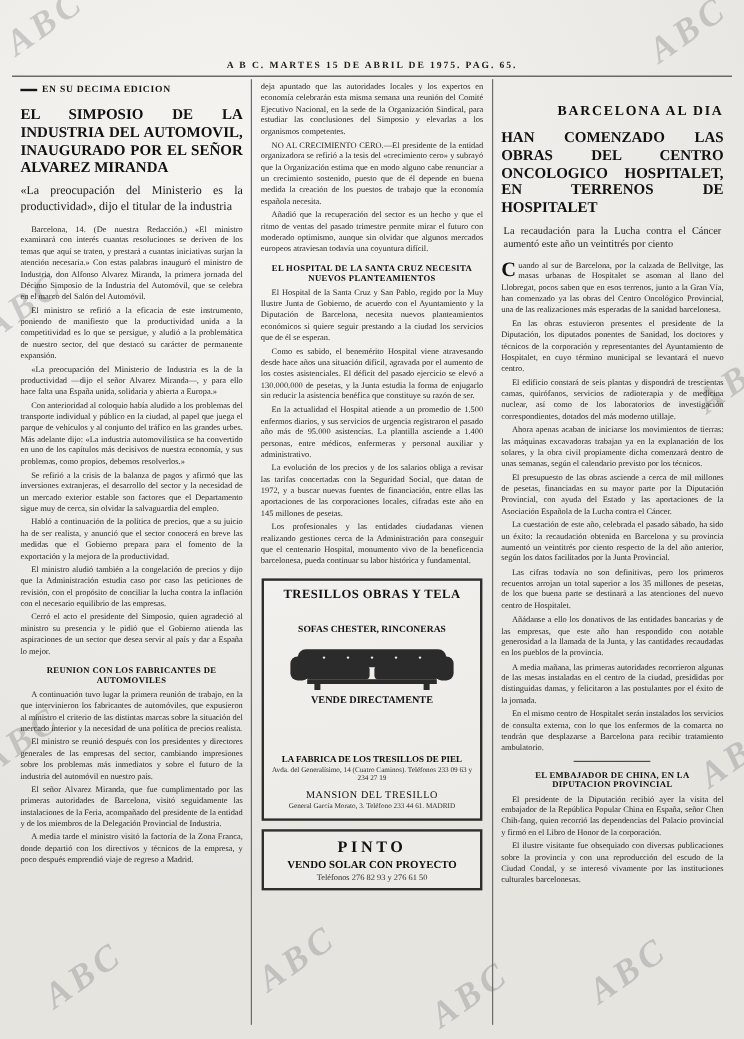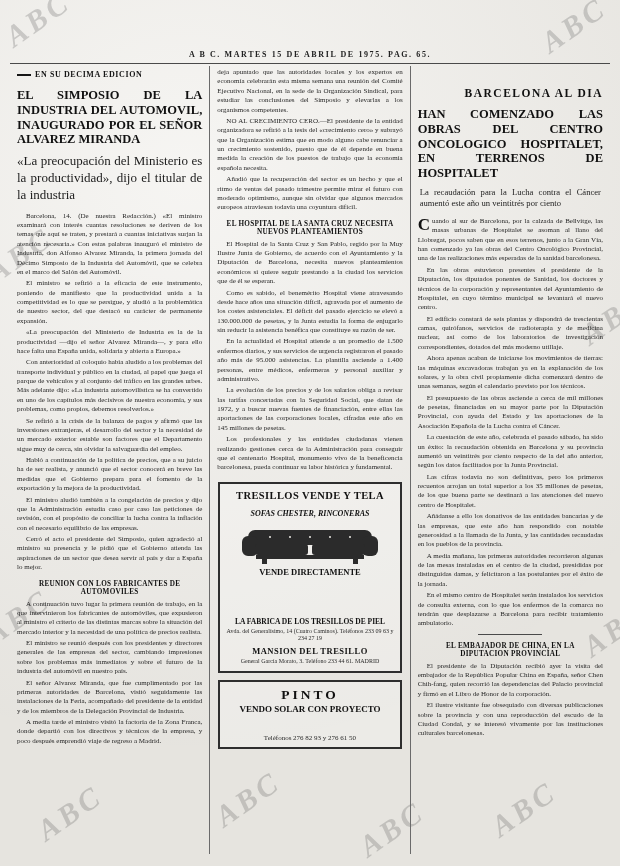--- a/index.html
+++ b/index.html
@@ -39,21 +39,21 @@
   .kicker {
     font-size:8px; font-weight:bold; letter-spacing:.6px; color:#161616;
     margin:2px 0 7px; padding-bottom:2px;
   }
   .kicker .tick { display:inline-block; width:14px; border-top:2px solid #161616; vertical-align:middle; margin-right:4px; }
   .headline {
     font-size:12.5px; font-weight:bold; line-height:1.18; color:#111;
     text-align:justify; margin:0 0 6px;
   }
   .subhead {
-    font-size:13px; line-height:1.3; text-align:justify; color:#1c1c1c; margin:0 0 8px;
+    font-size:10px; line-height:1.3; text-align:justify; color:#1c1c1c; margin:0 0 8px;
   }
   .bodytext p {
     font-size:7px; line-height:1.34; text-align:justify; text-indent:9px;
     margin:0 0 2px; color:#262626;
   }
   .cont p:first-child { text-indent:0; }
   .sect {
     font-size:7.2px; font-weight:bold; text-align:center; letter-spacing:.3px;
     color:#111; margin:7px 6px 4px;
   }
@@ -70,29 +70,29 @@
     font-size:17px; font-weight:bold; float:left; line-height:.85;
     padding:1px 2px 0 0; color:#111;
   }
   .divider { width:64px; border-top:1px solid #4a4a4a; margin:5px auto 4px; }
   
   .ad {
     border:2px solid #2e2e2e; text-align:center; background:rgba(255,255,255,.25);
   }
   .ad-tresillos { margin:9px 1px 7px; padding:6px 4px 5px; }
   .ad-title   { font-size:10.5px; font-weight:bold; letter-spacing:.4px; color:#111; }
-  .ad-sub     { font-size:8px; font-weight:bold; color:#111; margin-top:8px;font-style:italic; }
+  .ad-sub     { font-size:8px; font-weight:bold; color:#111; margin-top:19px; }
   .ad-line1   { font-size:8.5px; font-weight:bold; color:#111; margin-top:2px; }
   .ad-line2   { font-size:7.5px; font-weight:bold; color:#111;margin-top:40px; }
   .ad-addr    { font-size:6px; color:#2a2a2a; margin-top:2px; line-height:1.3; }
-  .ad-brand   { font-size:8.5px; font-weight:bold; letter-spacing:.5px; color:#111; margin-top:3px; }
+  .ad-brand   { font-size:8.5px; font-weight:normal; letter-spacing:.5px; color:#111; margin-top:3px; }
   .ad-pinto { margin:0 1px; padding:5px 16px; }
   .pinto-title { font-size:13.5px; font-weight:bold; letter-spacing:3px; color:#111; }
   .pinto-sub   { font-size:9px; font-weight:bold; color:#111; margin-top:1px; }
-  .pinto-tel   { font-size:7px; color:#2a2a2a; margin-top:20px; }
+  .pinto-tel   { font-size:7px; color:#2a2a2a; margin-top:2px; }
   .sofa { margin:3px auto 2px; display:block; }
 </style>
 </head>
 <body>
 
 <div class="page">
 
   <span class="wm wm1">ABC</span>
   <span class="wm wm2">ABC</span>
   <span class="wm wm3">ABC</span>
@@ -142,21 +142,21 @@
       <div class="sect">EL HOSPITAL DE LA SANTA CRUZ NECESITA NUEVOS PLANTEAMIENTOS</div>
       <div class="bodytext">
           <p>El Hospital de la Santa Cruz y San Pablo, regido por la Muy Ilustre Junta de Gobierno, de acuerdo con el Ayuntamiento y la Diputación de Barcelona, necesita nuevos planteamientos económicos si quiere seguir prestando a la ciudad los servicios que de él se esperan.</p>
           <p>Como es sabido, el benemérito Hospital viene atravesando desde hace años una situación difícil, agravada por el aumento de los costes asistenciales. El déficit del pasado ejercicio se elevó a 130.000.000 de pesetas, y la Junta estudia la forma de enjugarlo sin reducir la asistencia benéfica que constituye su razón de ser.</p>
           <p>En la actualidad el Hospital atiende a un promedio de 1.500 enfermos diarios, y sus servicios de urgencia registraron el pasado año más de 95.000 asistencias. La plantilla asciende a 1.400 personas, entre médicos, enfermeras y personal auxiliar y administrativo.</p>
           <p>La evolución de los precios y de los salarios obliga a revisar las tarifas concertadas con la Seguridad Social, que datan de 1972, y a buscar nuevas fuentes de financiación, entre ellas las aportaciones de las corporaciones locales, cifradas este año en 145 millones de pesetas.</p>
           <p>Los profesionales y las entidades ciudadanas vienen realizando gestiones cerca de la Administración para conseguir que el centenario Hospital, monumento vivo de la beneficencia barcelonesa, pueda continuar su labor histórica y fundamental.</p>
         </div>
 
       <div class="ad ad-tresillos">
-        <div class="ad-title">TRESILLOS VENDE Y TELA</div>
+        <div class="ad-title">TRESILLOS OBRAS Y TELA</div>
         <div class="ad-sub">SOFAS CHESTER, RINCONERAS</div>
         <svg class="sofa" width="140" height="44" viewBox="0 0 140 44">
           <g fill="#2b2b2b">
             <rect x="8" y="9" width="124" height="15" rx="7"></rect>
             <rect x="2" y="15" width="16" height="20" rx="6"></rect>
             <rect x="122" y="15" width="16" height="20" rx="6"></rect>
             <rect x="15" y="23" width="53" height="11" rx="3"></rect>
             <rect x="72" y="23" width="53" height="11" rx="3"></rect>
             <rect x="16" y="34" width="108" height="4"></rect>
             <rect x="22" y="38" width="5" height="5"></rect>

